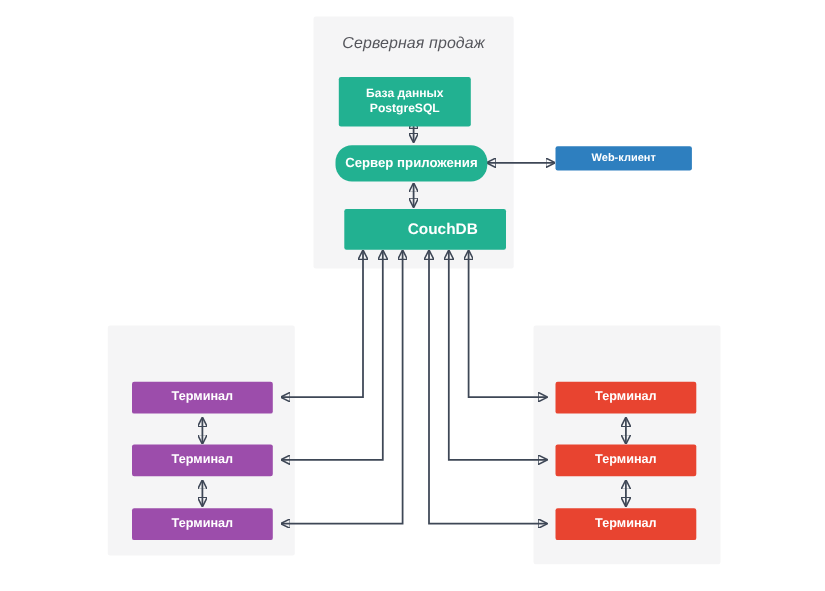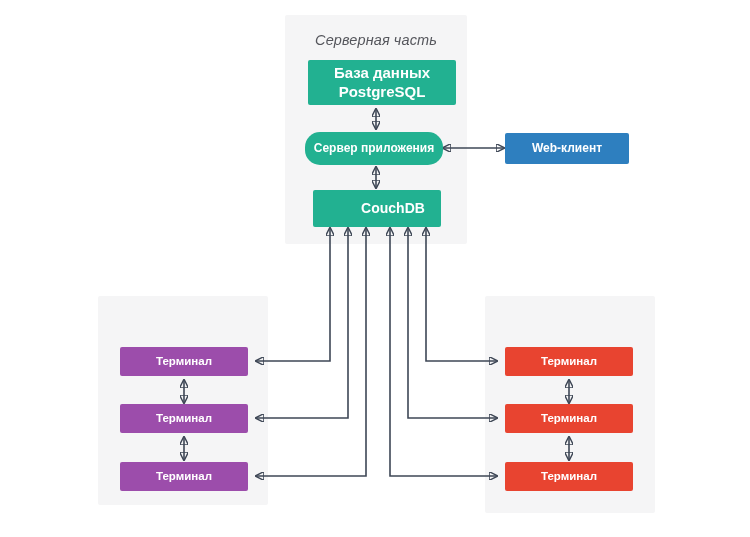--- a/index.html
+++ b/index.html
@@ -56,21 +56,21 @@
 <body>
 
 <div id="canvas">
 
   <div class="panel" style="left:285px; top:15px; width:182px; height:229px;"></div>
 
   <div class="panel" style="left:98px; top:296px; width:170px; height:209px;"></div>
 
   <div class="panel" style="left:485px; top:296px; width:170px; height:217px;"></div>
 
-  <div class="panel-title" style="left:285px; top:32px; width:182px;">Серверная часть</div>
+  <div class="panel-title" style="left:285px; top:32px; width:182px;">Серверная продаж</div>
 
 
 
   <svg class="wires" viewBox="0 0 750 537">
     <defs>
       <marker id="arrHead" viewBox="0 0 10 10" refX="9" refY="5" markerWidth="5.5" markerHeight="5.5" orient="auto-start-reverse">
         <path d="M 0 0 L 10 5 L 0 10 z" fill="#3e4756" stroke="none"></path>
       </marker>
     </defs>
 
@@ -88,34 +88,34 @@
 
     <path d="M 330 228 L 330 361 L 256 361" marker-start="url(#arrHead)" marker-end="url(#arrHead)"></path>
     <path d="M 348 228 L 348 418 L 256 418" marker-start="url(#arrHead)" marker-end="url(#arrHead)"></path>
     <path d="M 366 228 L 366 476 L 256 476" marker-start="url(#arrHead)" marker-end="url(#arrHead)"></path>
 
     <path d="M 426 228 L 426 361 L 497 361" marker-start="url(#arrHead)" marker-end="url(#arrHead)"></path>
     <path d="M 408 228 L 408 418 L 497 418" marker-start="url(#arrHead)" marker-end="url(#arrHead)"></path>
     <path d="M 390 228 L 390 476 L 497 476" marker-start="url(#arrHead)" marker-end="url(#arrHead)"></path>
   </svg>
 
-  <div class="node green" style="left:308px; top:60px; width:148px; height:45px; font-size:15px; flex-direction:column;">
+  <div class="node green" style="left:308px; top:70px; width:120px; height:45px; font-size:11px; flex-direction:column;">
     <span>База данных</span>
     <span>PostgreSQL</span>
   </div>
 
   <div class="node green" style="left:305px; top:132px; width:138px; height:33px; font-size:12px;border-radius:15px;">
     <span>Сервер приложения</span>
   </div>
 
-  <div class="node green" style="left:313px; top:190px; width:128px; height:37px; font-size:14px;padding-left:32px;">
+  <div class="node green" style="left:313px; top:190px; width:147px; height:37px; font-size:14px;padding-left:32px;">
     <span>CouchDB</span>
   </div>
 
-  <div class="node blue" style="left:505px; top:133px; width:124px; height:31px; font-size:12px;">
+  <div class="node blue" style="left:505px; top:133px; width:124px; height:22px; font-size:10px;">
     <span>Web-клиент</span>
   </div>
 
   <div class="node purple" style="left:120px; top:347px; width:128px; height:29px; font-size:11.5px;">
     <span>Терминал</span>
   </div>
   <div class="node purple" style="left:120px; top:404px; width:128px; height:29px; font-size:11.5px;">
     <span>Терминал</span>
   </div>
   <div class="node purple" style="left:120px; top:462px; width:128px; height:29px; font-size:11.5px;">

